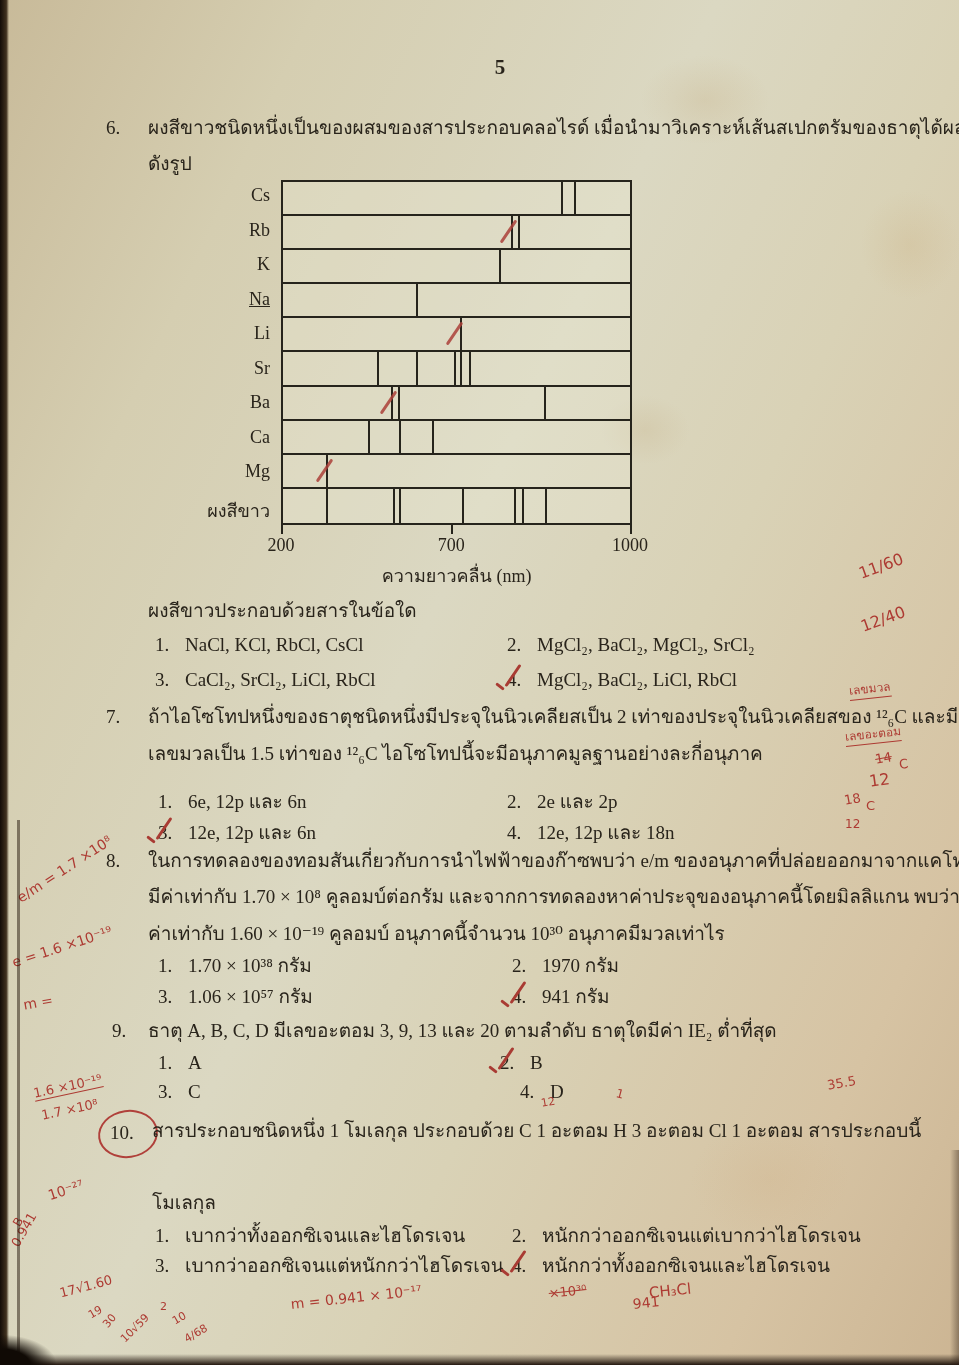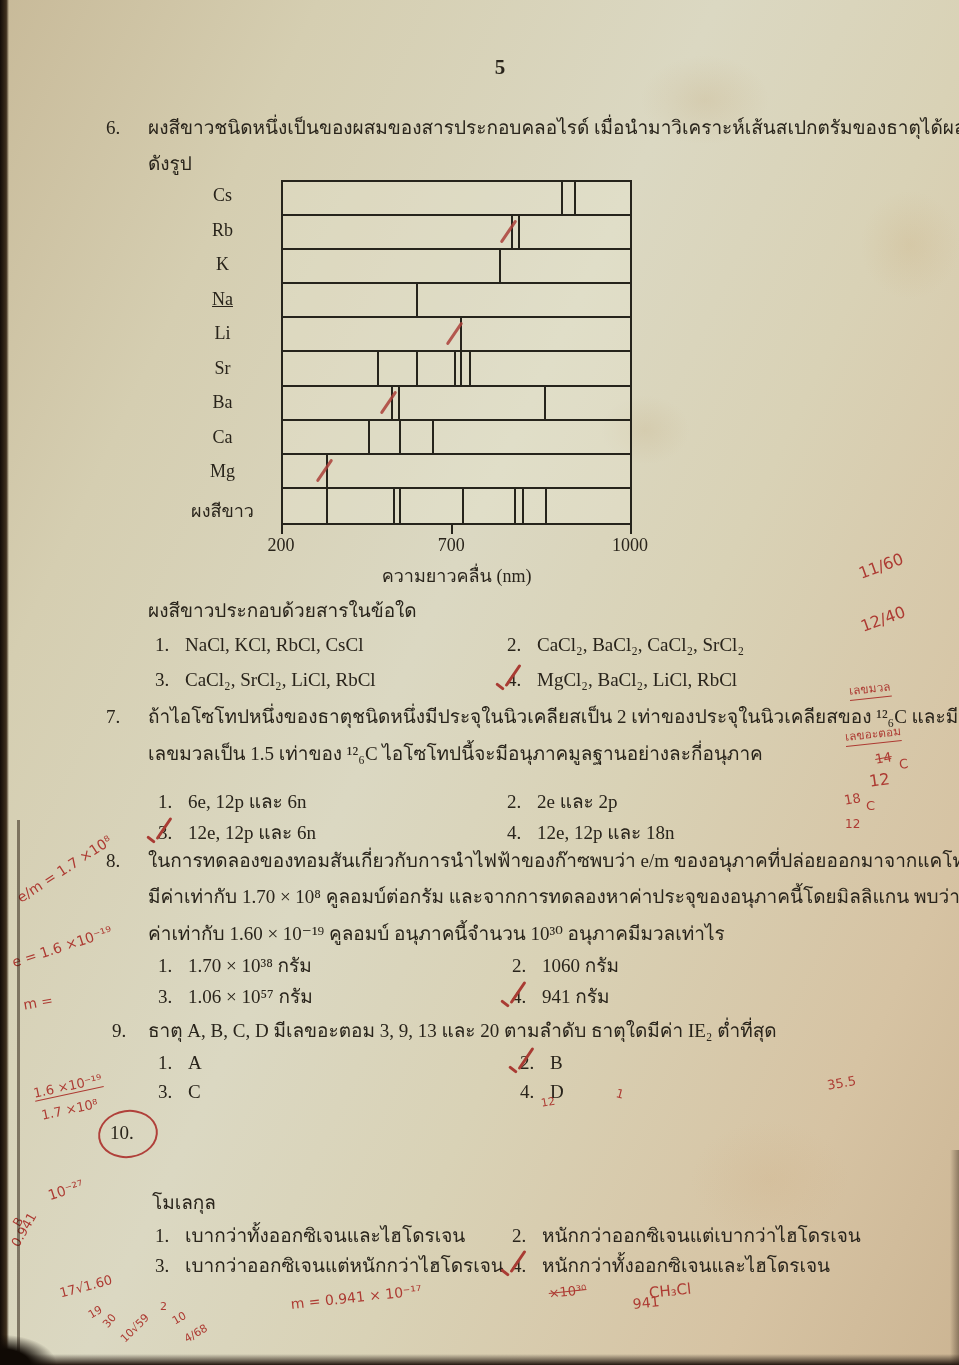--- a/index.html
+++ b/index.html
@@ -26,21 +26,21 @@
      background:#a93b33;transform:rotate(38deg);border-radius:2px;}
   .ctext{display:inline-block;}
   
   .chart{left:281px;top:180px;width:351px;height:345px;border:2px solid #26241c;box-sizing:border-box;
      background:rgba(235,234,214,.30);}
   .crow{position:relative;height:34.1px;border-bottom:2px solid #26241c;box-sizing:border-box;}
   .crow:last-child{border-bottom:none;}
   .sline{position:absolute;top:0;bottom:0;width:2px;background:#26241c;}
   .redslash{position:absolute;top:2px;width:3px;height:27px;background:#ab4038;transform:rotate(34deg);
      border-radius:2px;opacity:.85;}
-  .rowlabel{position:absolute;width:95px;text-align:center;font-size:18px;white-space:nowrap;}
+  .rowlabel{position:absolute;width:95px;text-align:right;font-size:18px;white-space:nowrap;}
   .tickmark{position:absolute;top:525px;width:2px;height:9px;background:#26241c;}
   .ticklabel{position:absolute;top:535px;font-size:18px;transform:translateX(-50%);}
   .xlabel{left:281px;top:561px;width:351px;text-align:center;font-size:18px;}
   
   .note{position:absolute;color:#ad3a32;font-family:"DejaVu Sans",sans-serif;white-space:nowrap;
      transform-origin:left top;pointer-events:none;}
   .note.strike{text-decoration:line-through;}
   .note.uline{border-bottom:1.5px solid #ad3a32;}
   .circle10{left:98px;top:1110px;width:56px;height:44px;border:2.5px solid #b0403a;border-radius:50%;
      transform:rotate(-8deg);}
@@ -127,50 +127,51 @@
     <div class="ticklabel" style="left: 281px;">200</div>
     <div class="tickmark" style="left: 451.312px;"></div>
     <div class="ticklabel" style="left: 451.312px;">700</div>
     <div class="tickmark" style="left: 630px;"></div>
     <div class="ticklabel" style="left: 630px;">1000</div>
     <div id="chart-extras"></div>
   <div class="abs xlabel">ความยาวคลื่น (nm)</div>
 
   <div class="abs ln" style="left:148px;top:598px;">ผงสีขาวประกอบด้วยสารในข้อใด</div>
   <div class="choice" style="left:155px;top:634px;"><span class="cno">1.</span><span class="ctext">NaCl, KCl, RbCl, CsCl</span></div>
-  <div class="choice" style="left:507px;top:634px;"><span class="cno">2.</span><span class="ctext">CaCl₂, BaCl₂, CaCl₂, SrCl₂</span></div>
+  <div class="choice" style="left:507px;top:634px;"><span class="cno">2.</span><span class="ctext">MgCl₂, BaCl₂, MgCl₂, SrCl₂</span></div>
   <div class="choice" style="left:155px;top:669px;"><span class="cno">3.</span><span class="ctext">CaCl₂, SrCl₂, LiCl, RbCl</span></div>
   <div class="choice" style="left:507px;top:669px;"><span class="cno checked">4.</span><span class="ctext">MgCl₂, BaCl₂, LiCl, RbCl</span></div>
 
   <div class="abs qno" style="left:106px;top:704px;">7.</div>
   <div class="abs ln" style="left:148px;top:704px;">ถ้าไอโซโทปหนึ่งของธาตุชนิดหนึ่งมีประจุในนิวเคลียสเป็น 2 เท่าของประจุในนิวเคลียสของ ¹²₆C และมี</div>
   <div class="abs ln" style="left:148px;top:741px;">เลขมวลเป็น 1.5 เท่าของ ¹²₆C ไอโซโทปนี้จะมีอนุภาคมูลฐานอย่างละกี่อนุภาค</div>
   <div class="choice" style="left:158px;top:786px;"><span class="cno">1.</span><span class="ctext">6e, 12p และ 6n</span></div>
   <div class="choice" style="left:507px;top:786px;"><span class="cno">2.</span><span class="ctext">2e และ 2p</span></div>
   <div class="choice" style="left:158px;top:817px;"><span class="cno checked">3.</span><span class="ctext">12e, 12p และ 6n</span></div>
   <div class="choice" style="left:507px;top:817px;"><span class="cno">4.</span><span class="ctext">12e, 12p และ 18n</span></div>
 
   <div class="abs qno" style="left:106px;top:848px;">8.</div>
   <div class="abs ln" style="left:148px;top:848px;">ในการทดลองของทอมสันเกี่ยวกับการนำไฟฟ้าของก๊าซพบว่า e/m ของอนุภาคที่ปล่อยออกมาจากแคโทด</div>
   <div class="abs ln" style="left:148px;top:884px;">มีค่าเท่ากับ 1.70 × 10⁸ คูลอมบ์ต่อกรัม และจากการทดลองหาค่าประจุของอนุภาคนี้โดยมิลลิแกน พบว่ามี</div>
   <div class="abs ln" style="left:148px;top:921px;">ค่าเท่ากับ 1.60 × 10⁻¹⁹ คูลอมบ์ อนุภาคนี้จำนวน 10³⁰ อนุภาคมีมวลเท่าไร</div>
   <div class="choice" style="left:158px;top:950px;"><span class="cno">1.</span><span class="ctext">1.70 × 10³⁸ กรัม</span></div>
-  <div class="choice" style="left:512px;top:950px;"><span class="cno">2.</span><span class="ctext">1060 กรัม</span></div>
+  <div class="choice" style="left:512px;top:950px;"><span class="cno">2.</span><span class="ctext">1970 กรัม</span></div>
   <div class="choice" style="left:158px;top:981px;"><span class="cno">3.</span><span class="ctext">1.06 × 10⁵⁷ กรัม</span></div>
   <div class="choice" style="left:512px;top:981px;"><span class="cno checked">4.</span><span class="ctext">941 กรัม</span></div>
 
   <div class="abs qno" style="left:112px;top:1018px;">9.</div>
   <div class="abs ln" style="left:148px;top:1018px;">ธาตุ A, B, C, D มีเลขอะตอม 3, 9, 13 และ 20 ตามลำดับ  ธาตุใดมีค่า IE₂ ต่ำที่สุด</div>
   <div class="choice" style="left:158px;top:1052px;"><span class="cno">1.</span><span class="ctext">A</span></div>
-  <div class="choice" style="left:520px;top:1052px;"><span class="cno checked">2.</span><span class="ctext">B</span></div>
+  <div class="choice" style="left:500px;top:1052px;"><span class="cno checked">2.</span><span class="ctext">B</span></div>
   <div class="choice" style="left:158px;top:1081px;"><span class="cno">3.</span><span class="ctext">C</span></div>
   <div class="choice" style="left:520px;top:1081px;text-decoration:underline;"><span class="cno">4.</span><span class="ctext">D</span></div>
 
   <div class="abs circle10"></div>
   <div class="abs qno" style="left:110px;top:1120px;">10.</div>
+  <div class="abs ln" style="left:152px;top:1118px;">สารประกอบชนิดหนึ่ง 1 โมเลกุล ประกอบด้วย C 1 อะตอม H 3 อะตอม Cl 1 อะตอม สารประกอบนี้</div>
   <div class="abs ln" style="left:152px;top:1190px;">โมเลกุล</div>
   <div class="choice" style="left:155px;top:1220px;"><span class="cno">1.</span><span class="ctext">เบากว่าทั้งออกซิเจนและไฮโดรเจน</span></div>
   <div class="choice" style="left:512px;top:1220px;"><span class="cno">2.</span><span class="ctext">หนักกว่าออกซิเจนแต่เบากว่าไฮโดรเจน</span></div>
   <div class="choice" style="left:155px;top:1250px;"><span class="cno">3.</span><span class="ctext">เบากว่าออกซิเจนแต่หนักกว่าไฮโดรเจน</span></div>
   <div class="choice" style="left:512px;top:1250px;"><span class="cno checked">4.</span><span class="ctext">หนักกว่าทั้งออกซิเจนและไฮโดรเจน</span></div>
 
   <div id="annotations">
       <div class="note" style="left: 856px; top: 565px; font-size: 16px; transform: rotate(-20deg);">11/60</div>
       <div class="note" style="left: 858px; top: 618px; font-size: 16px; transform: rotate(-20deg);">12/40</div>
       <div class="note uline" style="left: 848px; top: 681px; font-size: 12px; transform: rotate(-6deg);">เลขมวล</div>

